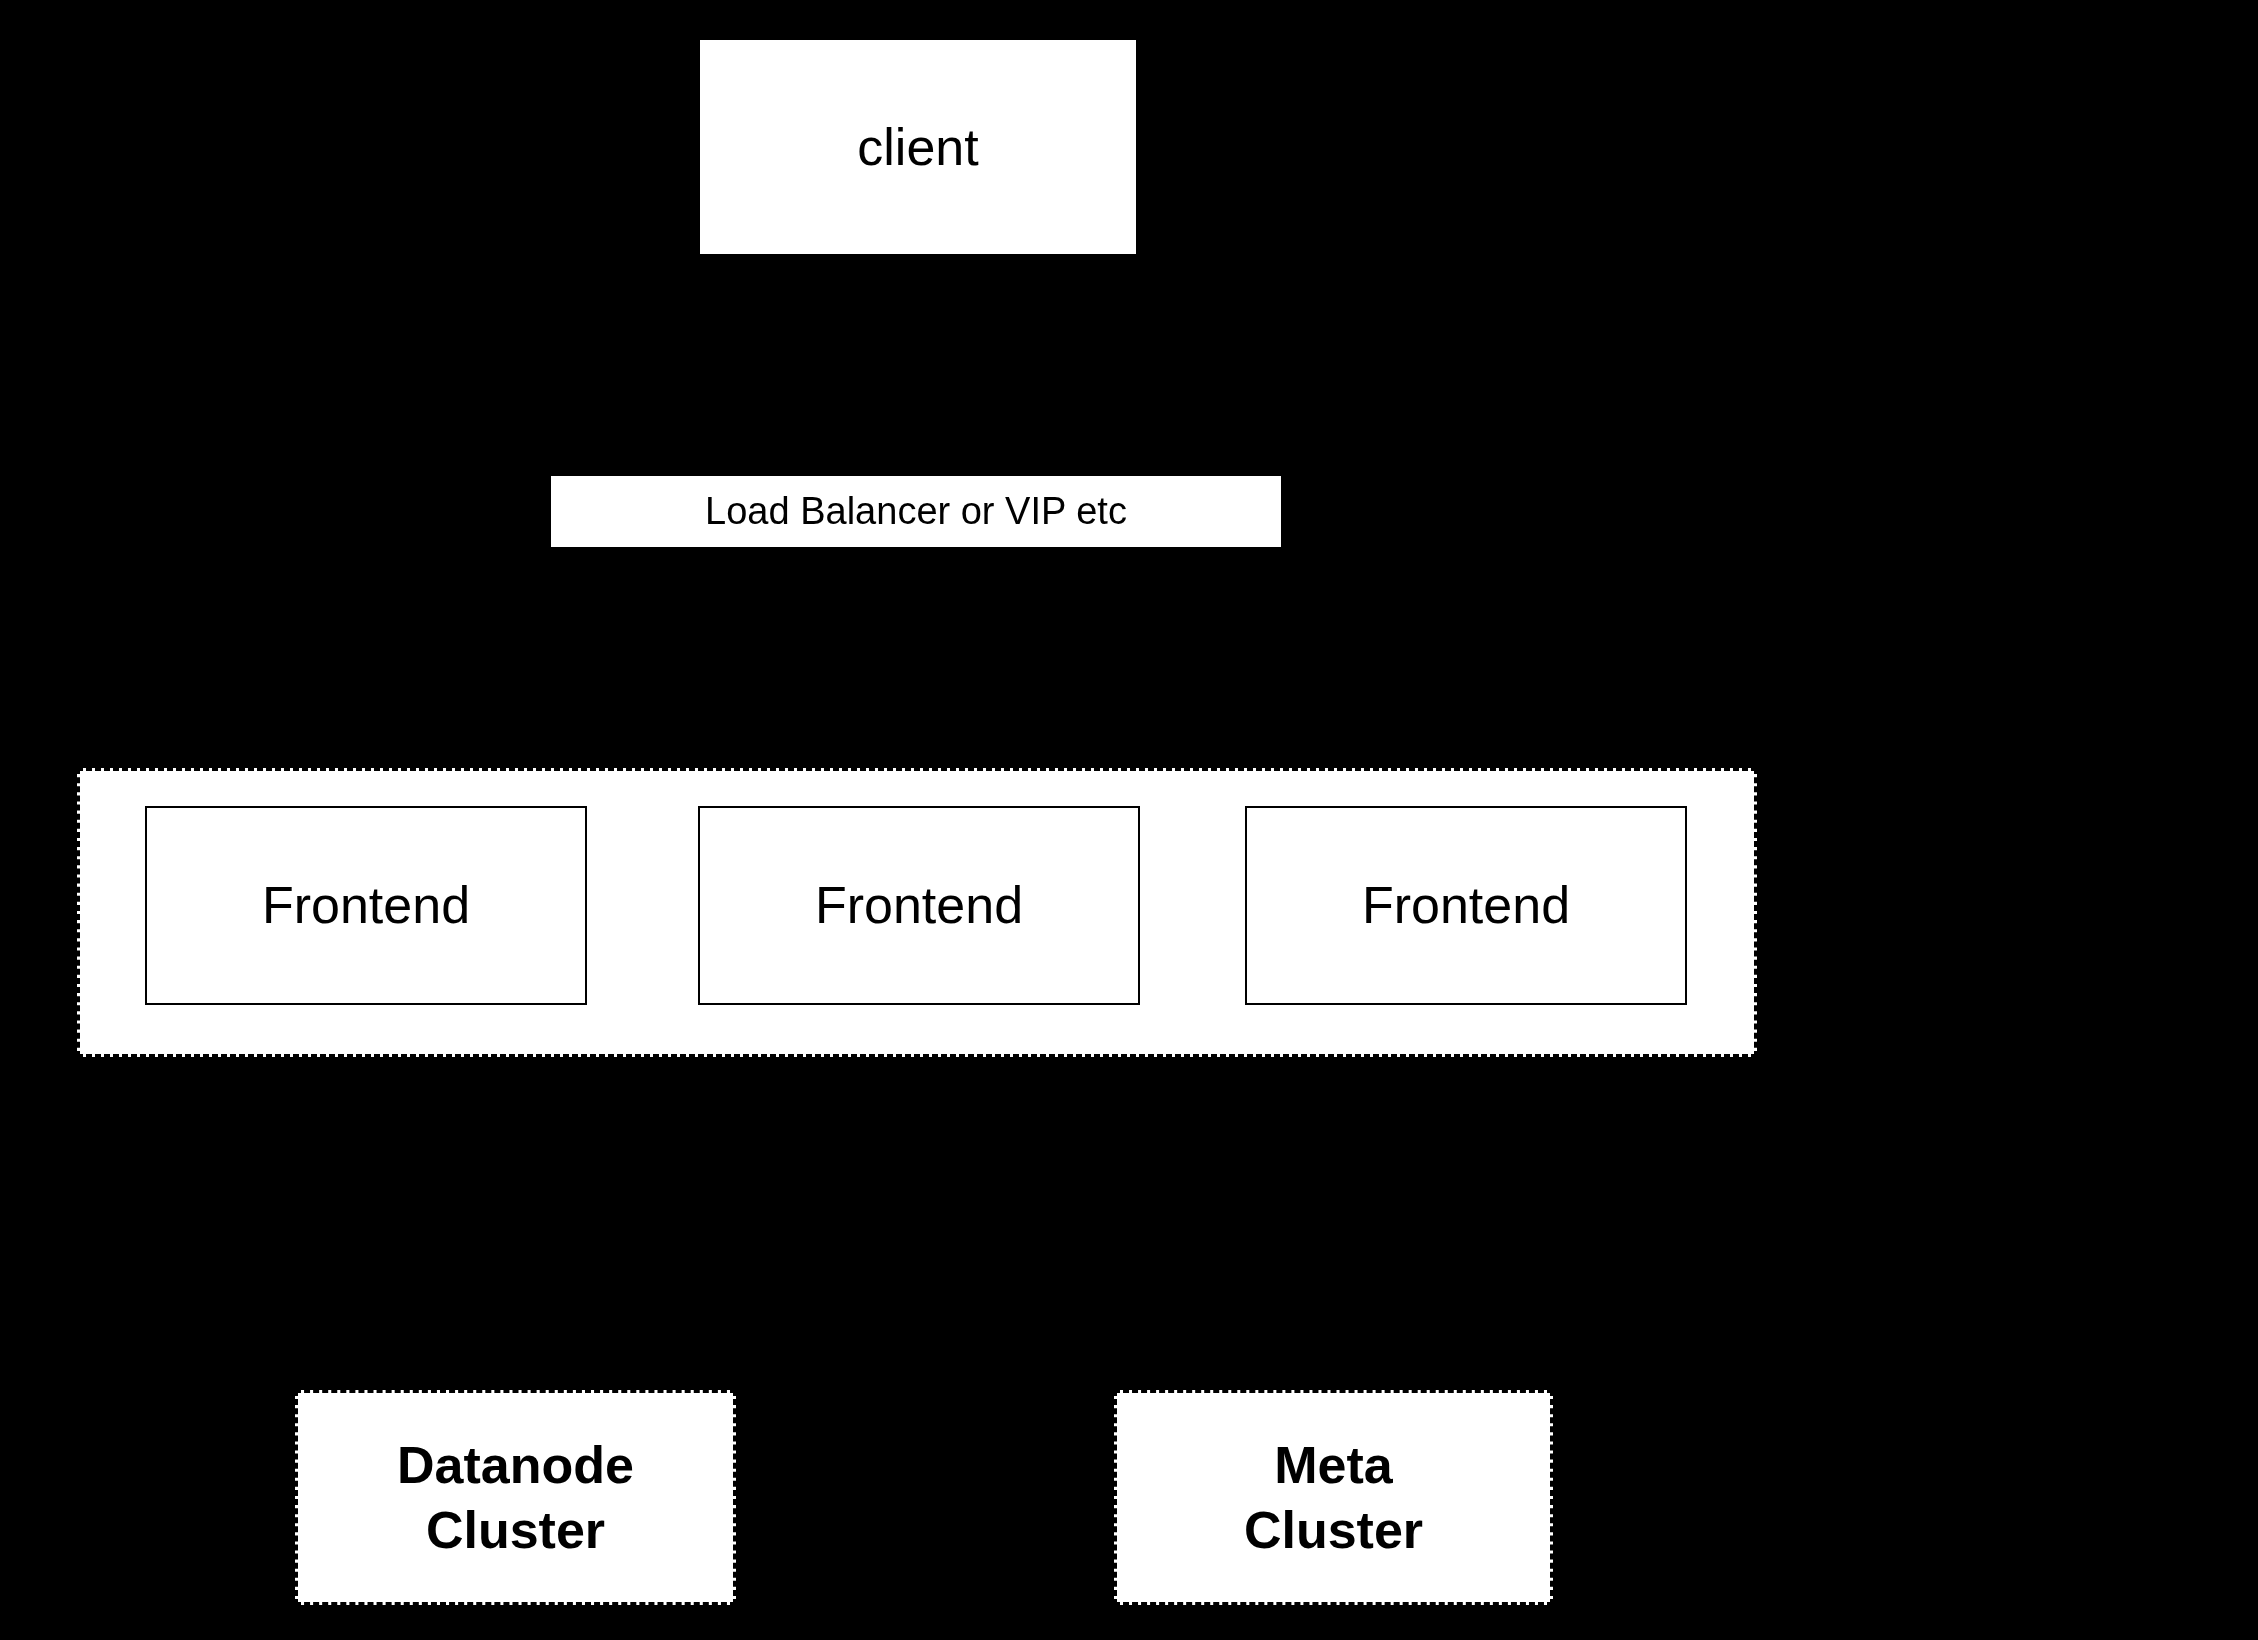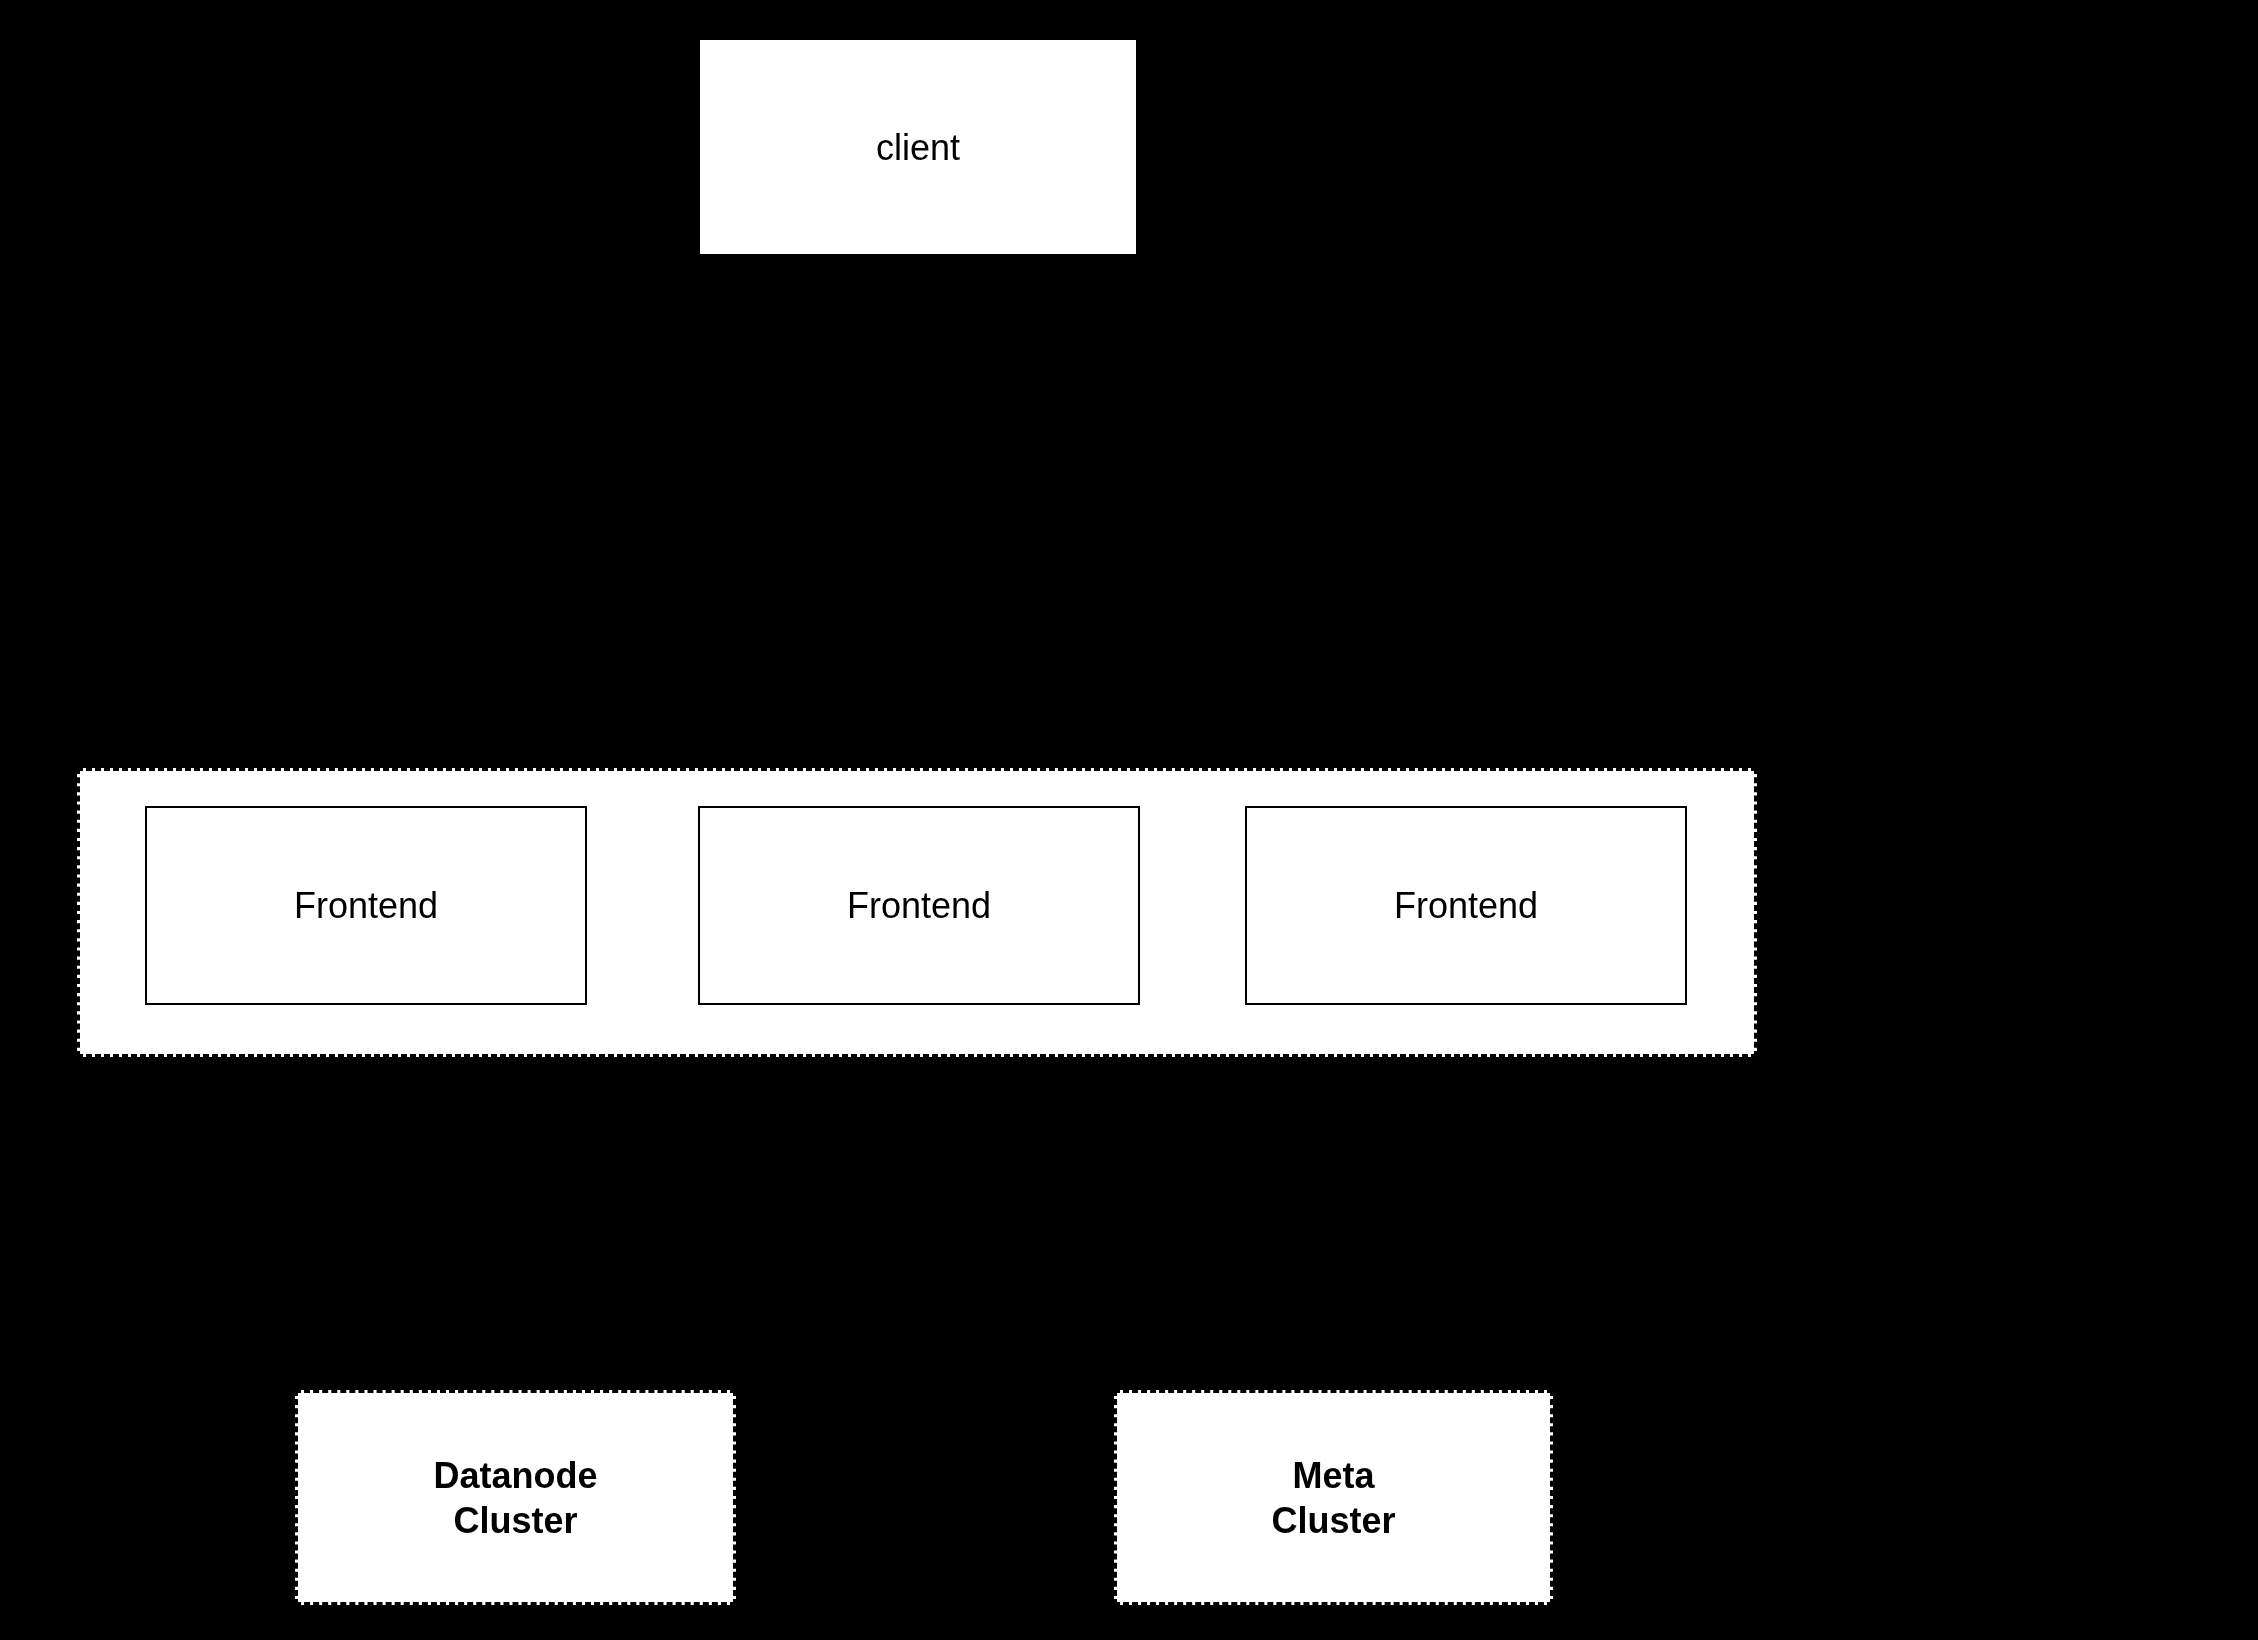--- a/index.html
+++ b/index.html
@@ -19,21 +19,21 @@
   .node {
     position: absolute;
     background: #ffffff;
     color: #000000;
     display: flex;
     flex-direction: column;
     align-items: center;
     justify-content: center;
     text-align: center;
     box-sizing: border-box;
-    font-size: 36px;
+    font-size: 52px;
     line-height: 1.25;
   }
   .node-client {
     left: 700px;
     top: 40px;
     width: 436px;
     height: 214px;
   }
   .node-lb {
     left: 551px;
@@ -76,20 +76,23 @@
 </style>
 </head>
 <body>
 
 <div class="canvas">
 
   <div class="node node-client">
     <span class="label-line">client</span>
   </div>
 
+  <div class="node node-lb">
+    <span class="label-line">Load Balancer or VIP etc</span>
+  </div>
 
   <div class="group-frontend">
     <div class="node node-frontend f1">
       <span class="label-line">Frontend</span>
     </div>
     <div class="node node-frontend f2">
       <span class="label-line">Frontend</span>
     </div>
     <div class="node node-frontend f3">
       <span class="label-line">Frontend</span>

